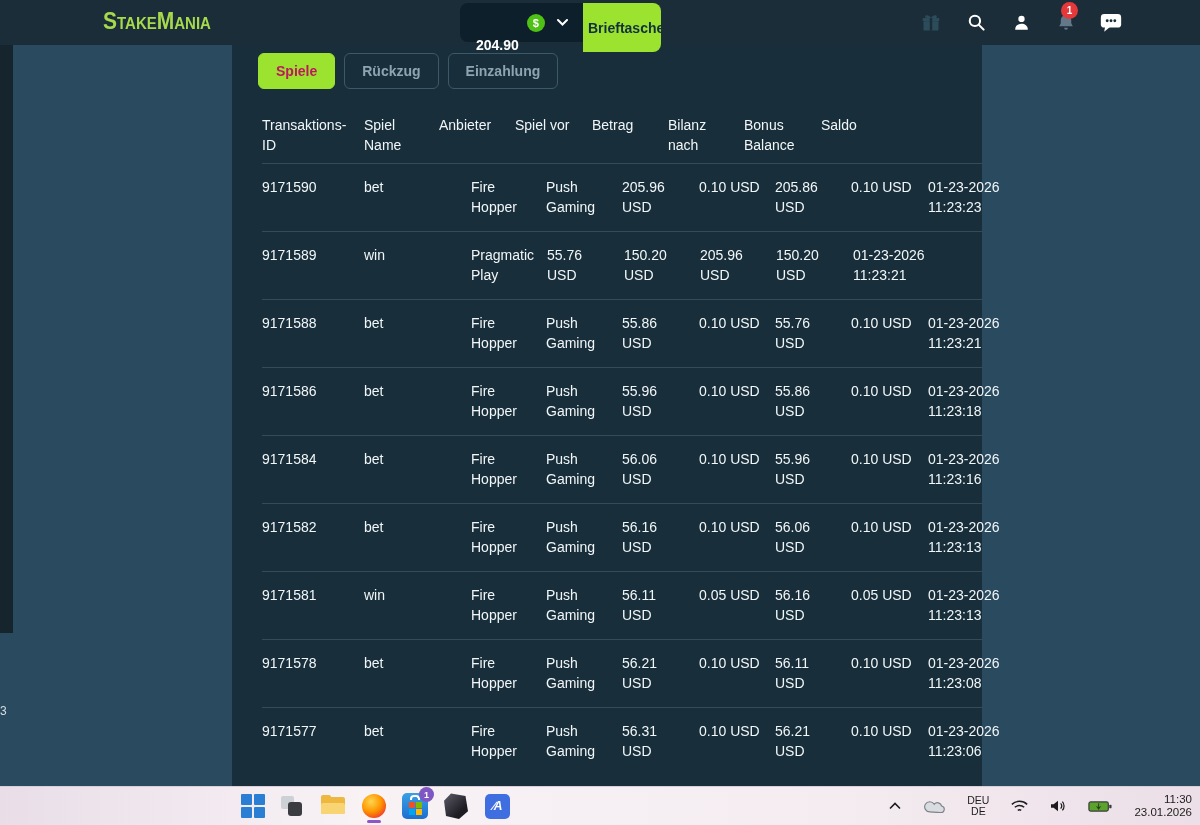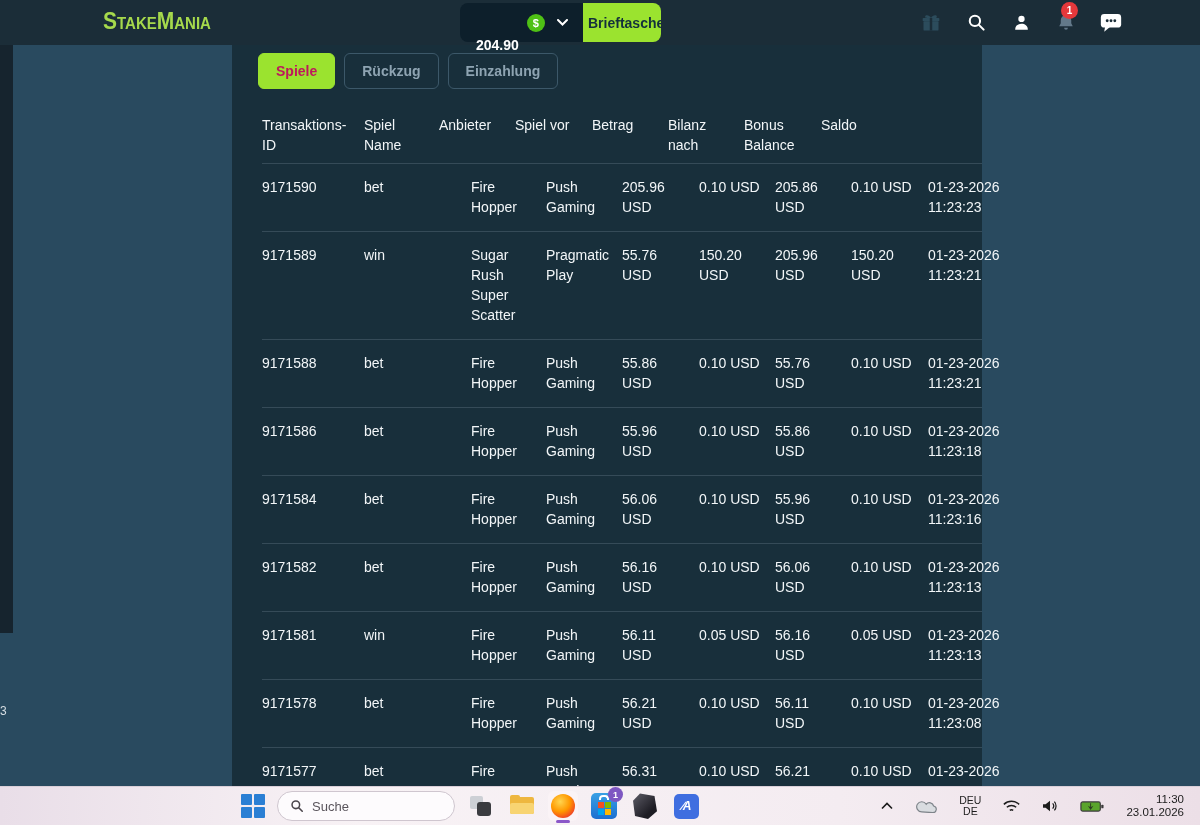--- a/index.html
+++ b/index.html
@@ -7,21 +7,21 @@
   body { font-family:"Liberation Sans", sans-serif; background:#294a5f; position:relative; }
 
   
   .navbar { position:absolute; left:0; top:0; width:1200px; height:45px; background:#1b2d38; z-index:5; }
   .logo { position:absolute; left:103px; top:9px; font-variant:small-caps; font-weight:bold; font-size:21px; letter-spacing:0px; color:#a6d94c; transform:scaleY(1.1); }
   .wallet-group { position:absolute; left:460px; top:3px; height:39px; display:flex; }
   .balance-pill { width:123px; height:39px; background:#0d1f2b; border-radius:8px 0 0 8px; display:flex; align-items:center; padding:0 10px 0 16px; gap:8px; }
   .balance-text { color:#ffffff; font-weight:bold; font-size:14px;margin-top:44px; }
   .coin { width:18px; height:18px; border-radius:50%; background:#4fc115; color:#fff; font-size:11px; font-weight:bold; display:flex; align-items:center; justify-content:center; flex:none; }
   .chev { margin-left:4px; }
-  .wallet-btn { width:78px; height:39px; background:#9be32f; border:none; border-radius:0 8px 8px 0; color:#14303c; font-weight:bold; font-size:14px; overflow:hidden; white-space:nowrap; text-align:left; padding-left:5px; cursor:pointer; font-family:"Liberation Sans",sans-serif; }
+  .wallet-btn { width:78px; height:49px; background:#9be32f; border:none; border-radius:0 8px 8px 0; color:#14303c; font-weight:bold; font-size:14px; overflow:hidden; white-space:nowrap; text-align:left; padding-left:5px; cursor:pointer; font-family:"Liberation Sans",sans-serif; }
   .nav-icons { position:absolute; right:78px; top:0; height:45px; display:flex; align-items:center; gap:23px; }
   .nav-ic { width:22px; height:22px; display:flex; align-items:center; justify-content:center; position:relative; }
   .bell-badge { position:absolute; left:1061px; top:2px; min-width:17px; height:17px; border-radius:50%; background:#e5383b; color:#fff; font-size:10px; font-weight:bold; display:flex; align-items:center; justify-content:center; z-index:6; }
 
   
   .backdrop { position:absolute; left:0; top:45px; width:1200px; height:741px; background:#294a5f; z-index:1; }
   .left-strip { position:absolute; left:0; top:45px; width:13px; height:588px; background:#16242e; z-index:2; }
   .stray-badge { position:absolute; left:0px; top:704px; color:#d7dee3; font-size:12px; z-index:2; }
 
   
@@ -58,21 +58,21 @@
   .firefox { width:24px; height:24px; border-radius:50%; background:radial-gradient(circle at 38% 32%, #ffd54f, #ff9800 45%, #f4511e 72%, #b3265c); }
   .ff-underline { position:absolute; left:8px; bottom:-2px; width:14px; height:3px; border-radius:2px; background:#8b57c8; }
   .store { width:26px; height:26px; border-radius:5px; background:linear-gradient(#3aa0e4,#1b6fd0); position:relative; display:flex; align-items:center; justify-content:center; }
   .store-handle { position:absolute; top:2px; left:8px; width:10px; height:5px; border:2px solid #fff; border-bottom:none; border-radius:4px 4px 0 0; }
   .store-grid { display:grid; grid-template-columns:6px 6px; grid-template-rows:6px 6px; gap:1px; margin-top:4px; }
   .store-grid i:nth-child(1){background:#f25022}.store-grid i:nth-child(2){background:#7fba00}
   .store-grid i:nth-child(3){background:#00a4ef}.store-grid i:nth-child(4){background:#ffb900}
   .store-badge { position:absolute; right:-4px; top:-4px; width:15px; height:15px; border-radius:50%; background:#7e57c2; color:#fff; font-size:9px; font-weight:bold; display:flex; align-items:center; justify-content:center; z-index:3; }
   .obsidian { width:25px; height:26px; background:linear-gradient(135deg,#55545e 10%,#1d1c23 70%); clip-path:polygon(30% 2%,88% 12%,98% 70%,62% 100%,10% 88%,2% 30%); }
   .blue-a { width:25px; height:25px; border-radius:5px; background:#3f6ee0; color:#fff; font-size:12px; font-weight:bold; font-style:italic; display:flex; align-items:center; justify-content:center; letter-spacing:-1px; }
-  .tb-right { position:absolute; right:16px; display:flex; align-items:center; gap:22px; height:39px; color:#1c1c1c; }
+  .tb-right { position:absolute; right:8px; display:flex; align-items:center; gap:22px; height:39px; color:#1c1c1c; }
   .lang { font-size:10.5px; line-height:11px; text-align:center; cursor:pointer; }
   .clock { font-size:11.5px; line-height:13px; text-align:right; cursor:pointer; }
   .tray-ic { display:flex; align-items:center; justify-content:center; cursor:pointer; }
 </style>
 </head>
 <body>
 
 <div class="backdrop"></div>
 <div class="left-strip"></div>
 <span class="stray-badge">3</span>
@@ -157,21 +157,20 @@
           <div class="cell c3">Push Gaming</div>
           <div class="cell c4">205.96 USD</div>
           <div class="cell c5">0.10 USD</div>
           <div class="cell c6">205.86 USD</div>
           <div class="cell c7">0.10 USD</div>
           <div class="cell c8">01-23-2026 11:23:23</div>
         </div>
         <div class="trow">
           <div class="cell c0">9171589</div>
           <div class="cell c1">win</div>
-          <div class="cell c2">Sugar Rush Super Scatter</div>
           <div class="cell c3">Pragmatic Play</div>
           <div class="cell c4">55.76 USD</div>
           <div class="cell c5">150.20 USD</div>
           <div class="cell c6">205.96 USD</div>
           <div class="cell c7">150.20 USD</div>
           <div class="cell c8">01-23-2026 11:23:21</div>
         </div>
         <div class="trow">
           <div class="cell c0">9171588</div>
           <div class="cell c1">bet</div>
@@ -254,27 +253,20 @@
 </div>
 
 <div class="taskbar">
   <div class="tb-left">
     <div class="start">
         <div></div>
         <div></div>
         <div></div>
         <div></div>
       </div>
-    <div class="search-pill">
-      <svg width="14" height="14" viewBox="0 0 24 24" fill="none" stroke="#4a454b" stroke-width="2.6">
-          <circle cx="10" cy="10" r="6.5"></circle>
-          <path d="M15 15l6 6" stroke-linecap="round"></path>
-        </svg>
-      <span>Suche</span>
-    </div>
     <div class="tb-ic">
         <span class="taskview-back"></span>
         <span class="taskview-front"></span>
       </div>
     <div class="tb-ic">
         <span class="folder-tab"></span>
         <span class="folder-back"></span>
         <span class="folder-front"></span>
       </div>
     <div class="tb-ic firefox-wrap">

